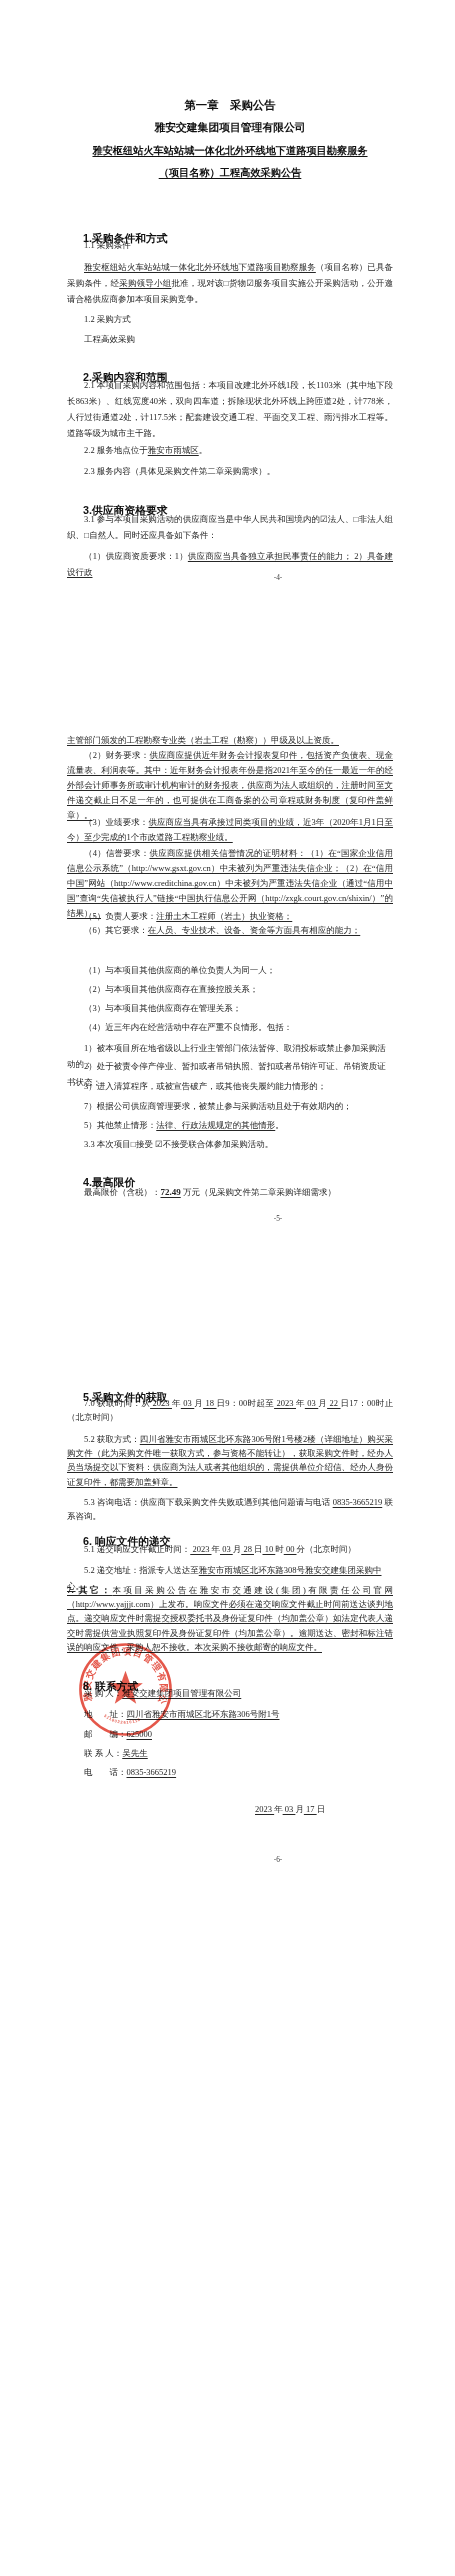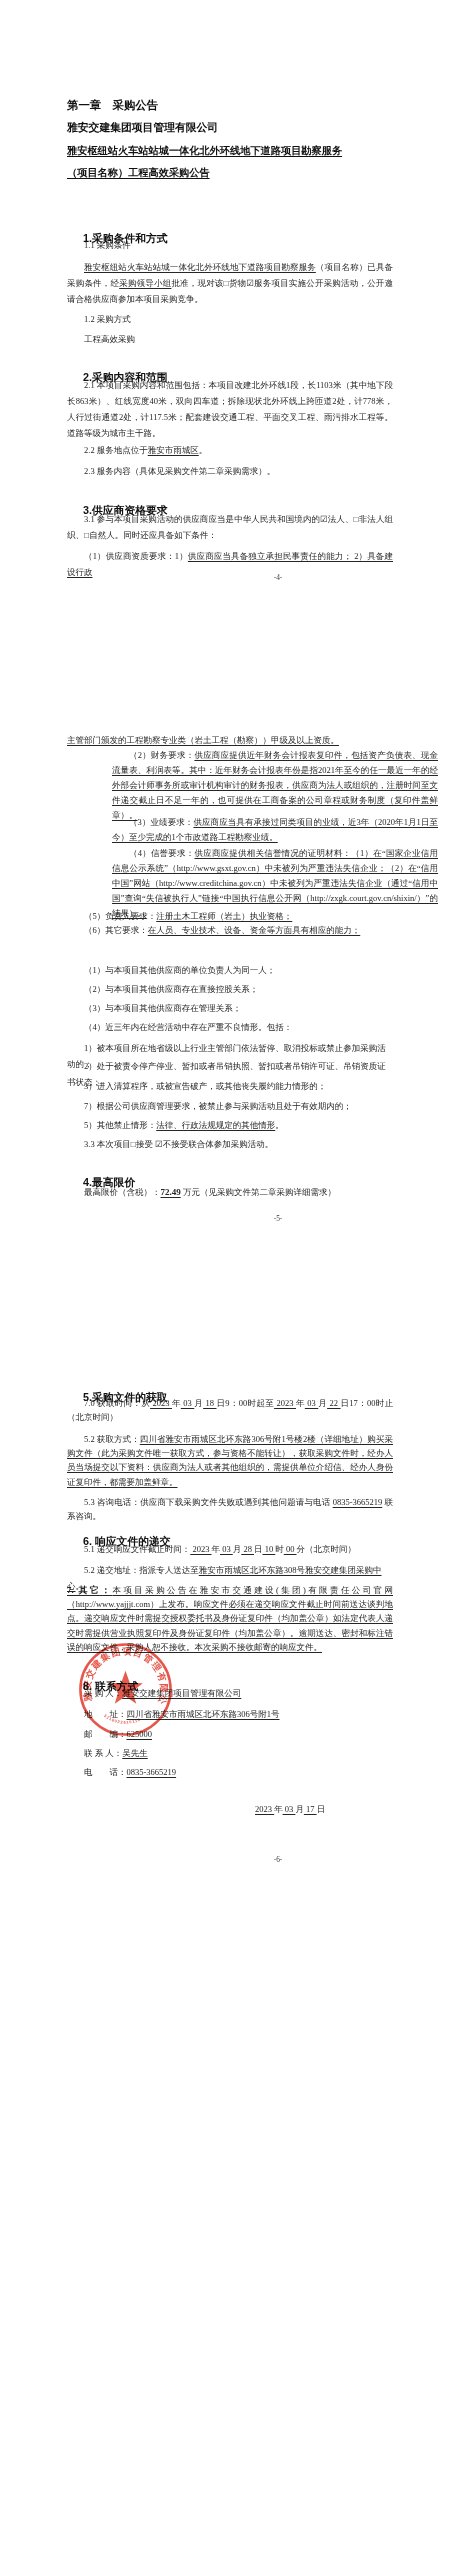--- a/index.html
+++ b/index.html
@@ -5,24 +5,24 @@
   html,body{margin:0;padding:0;background:#ffffff;}
   body{
     width:456px;height:2576px;position:relative;
     font-family:"Liberation Serif","DejaVu Serif",serif;
     color:#262626;
   }
   .doc{position:absolute;inset:0;background:#ffffff;overflow:hidden;}
   .content{position:absolute;left:67px;top:0;width:326px;height:2576px;}
   .line{position:absolute;left:0;width:100%;line-height:16px;font-size:8.5px;}
   .para{text-align:justify;}
-  .mid{line-height:15px;margin-left:45px;}
+  .mid{line-height:15px;}
   .tight{line-height:14.2px;}
   .ind{text-indent:2em;}
-  .center{text-align:left;}
+  .center{text-align:center;}
   .chapter{font-family:"Liberation Sans","DejaVu Sans",sans-serif;font-weight:bold;font-size:11.4px;color:#111;}
   .company{font-family:"Liberation Sans","DejaVu Sans",sans-serif;font-weight:bold;font-size:10.8px;color:#111;}
   .doctitle{font-family:"Liberation Sans","DejaVu Sans",sans-serif;font-weight:bold;font-size:10.2px;color:#111;}
   .sec{font-family:"Liberation Sans","DejaVu Sans",sans-serif;font-weight:bold;font-size:10.8px;color:#111;margin:16px;}
   .u{text-decoration:underline;text-underline-offset:1.7px;text-decoration-thickness:0.6px;}
   .num{font-weight:bold;font-size:9px;}
   .pageno{left:188px;width:46px;text-align:center;font-size:7.4px;color:#3a3a3a;}
   .dateline{left:188px;width:138px;font-size:8.5px;}
   .stamp{position:absolute;left:77px;top:1641px;width:97px;height:97px;
          mix-blend-mode:multiply;opacity:.92;}

